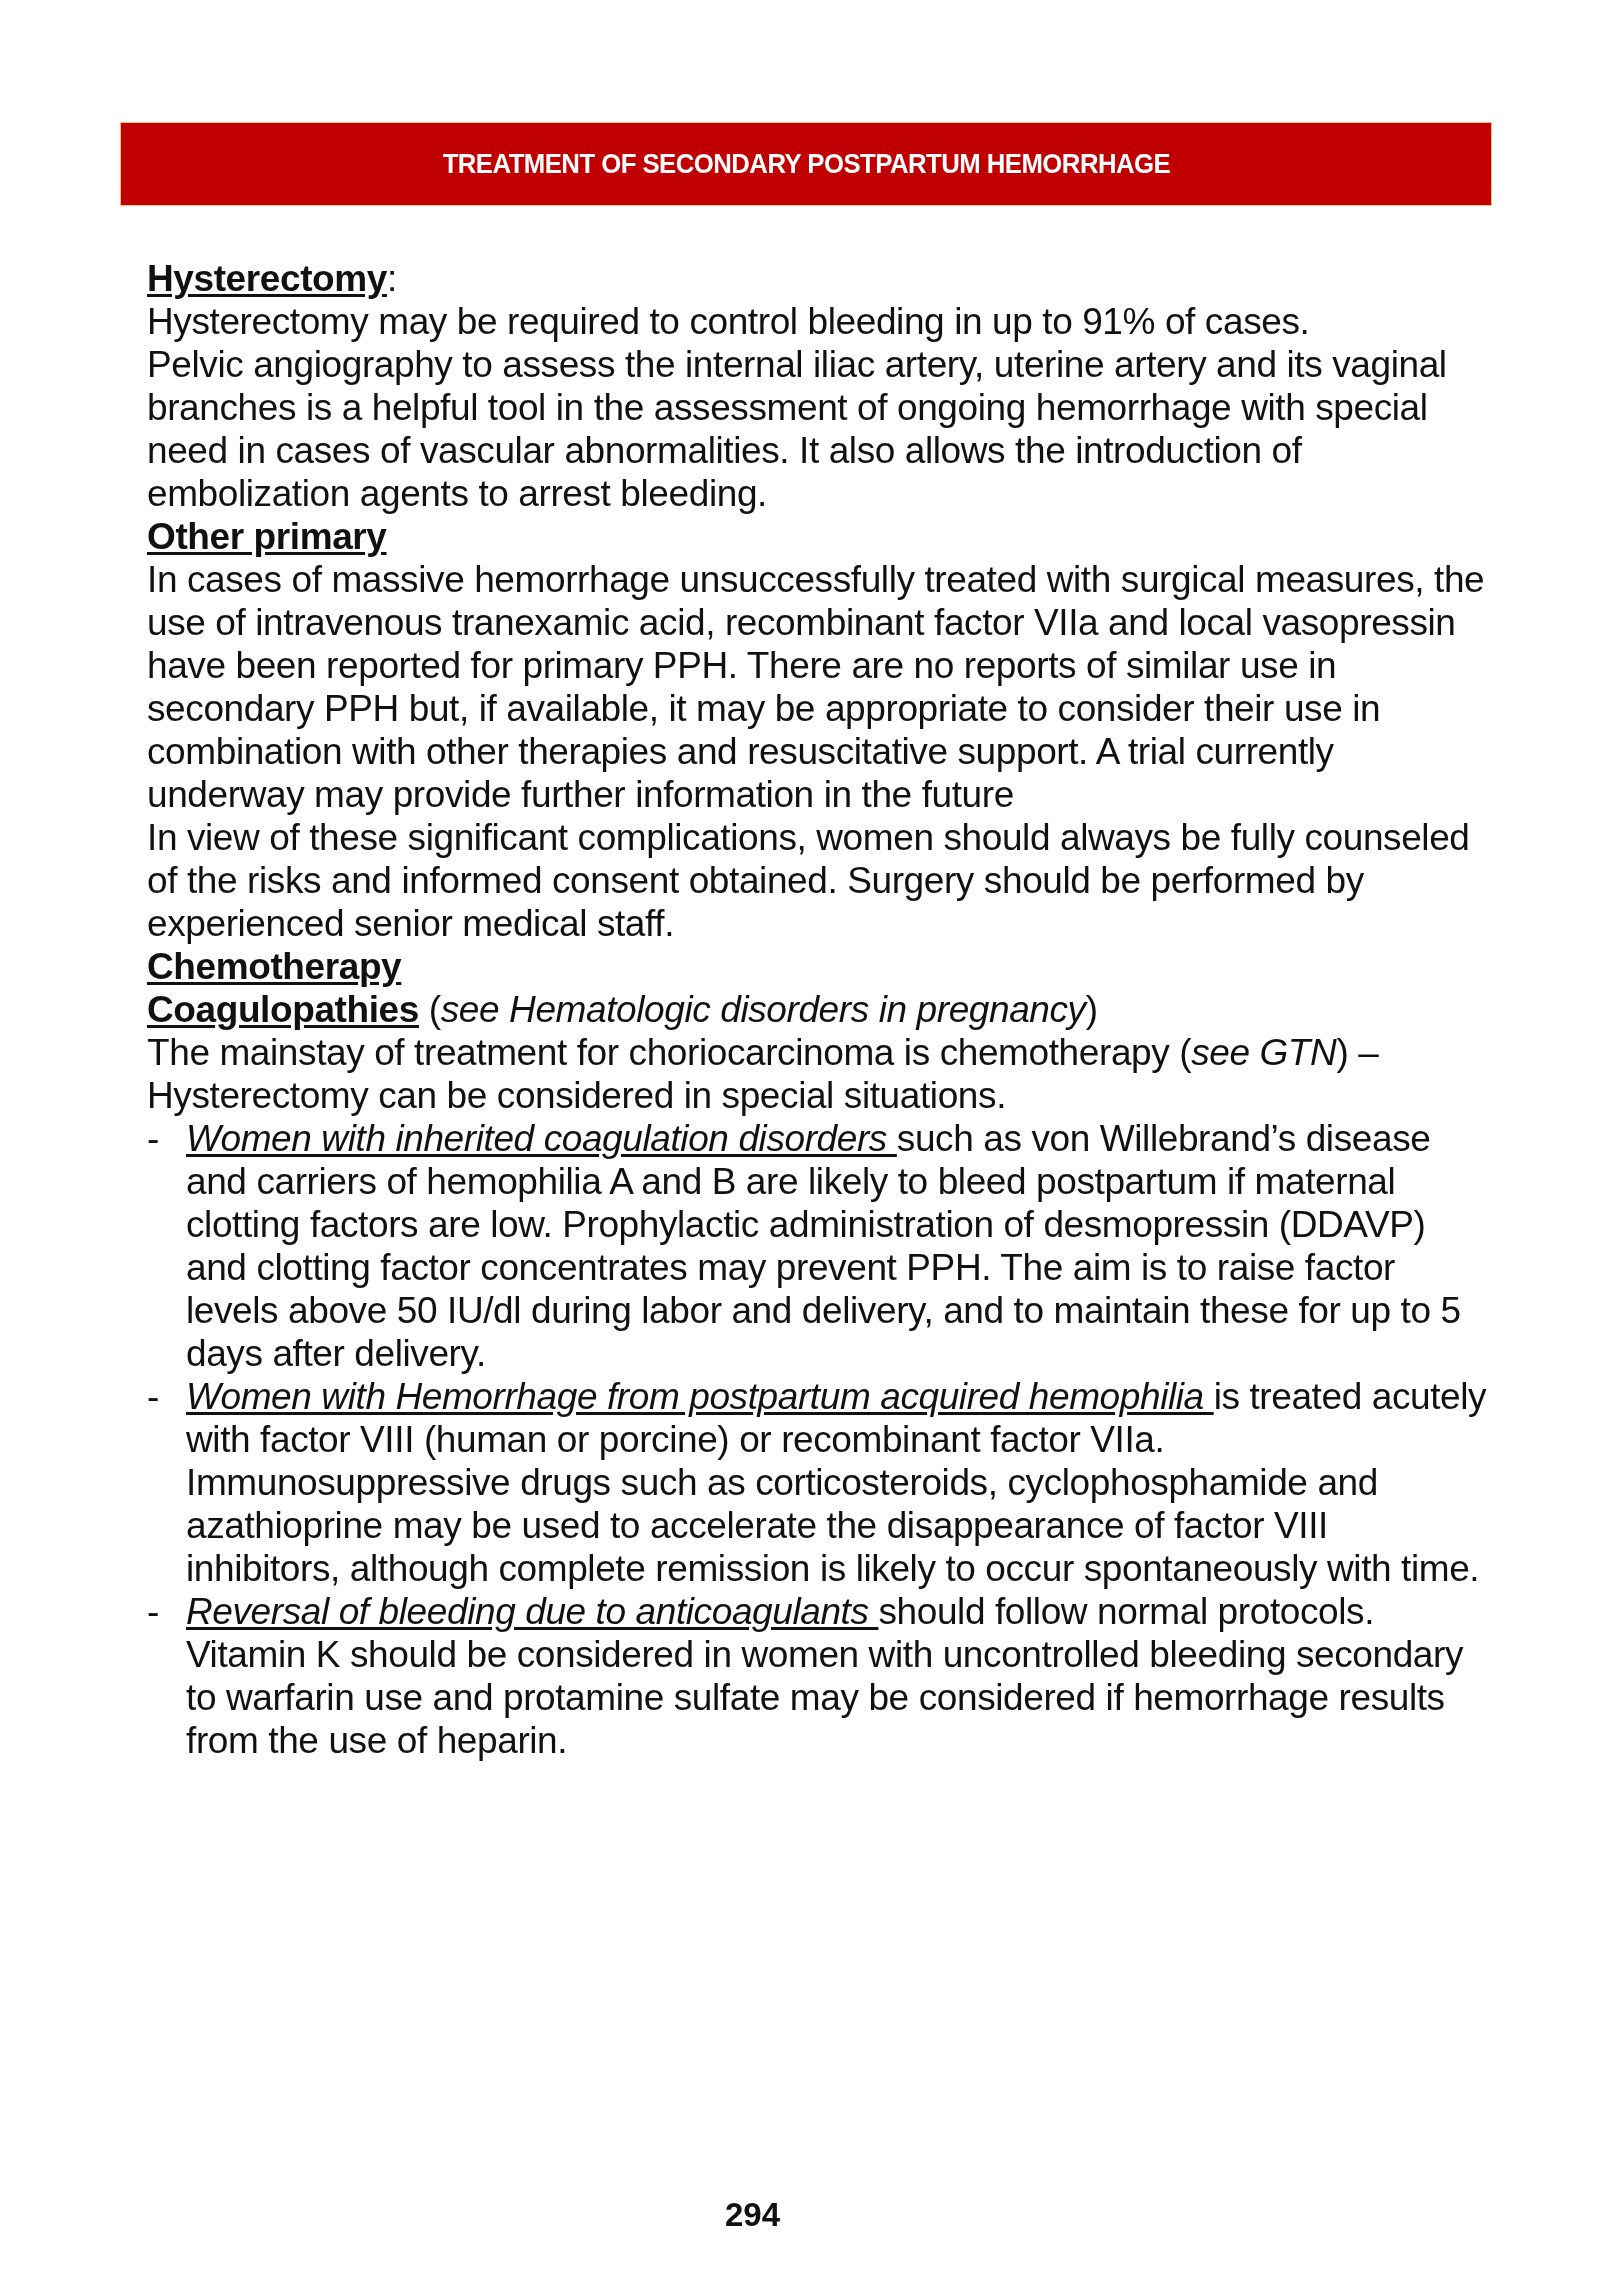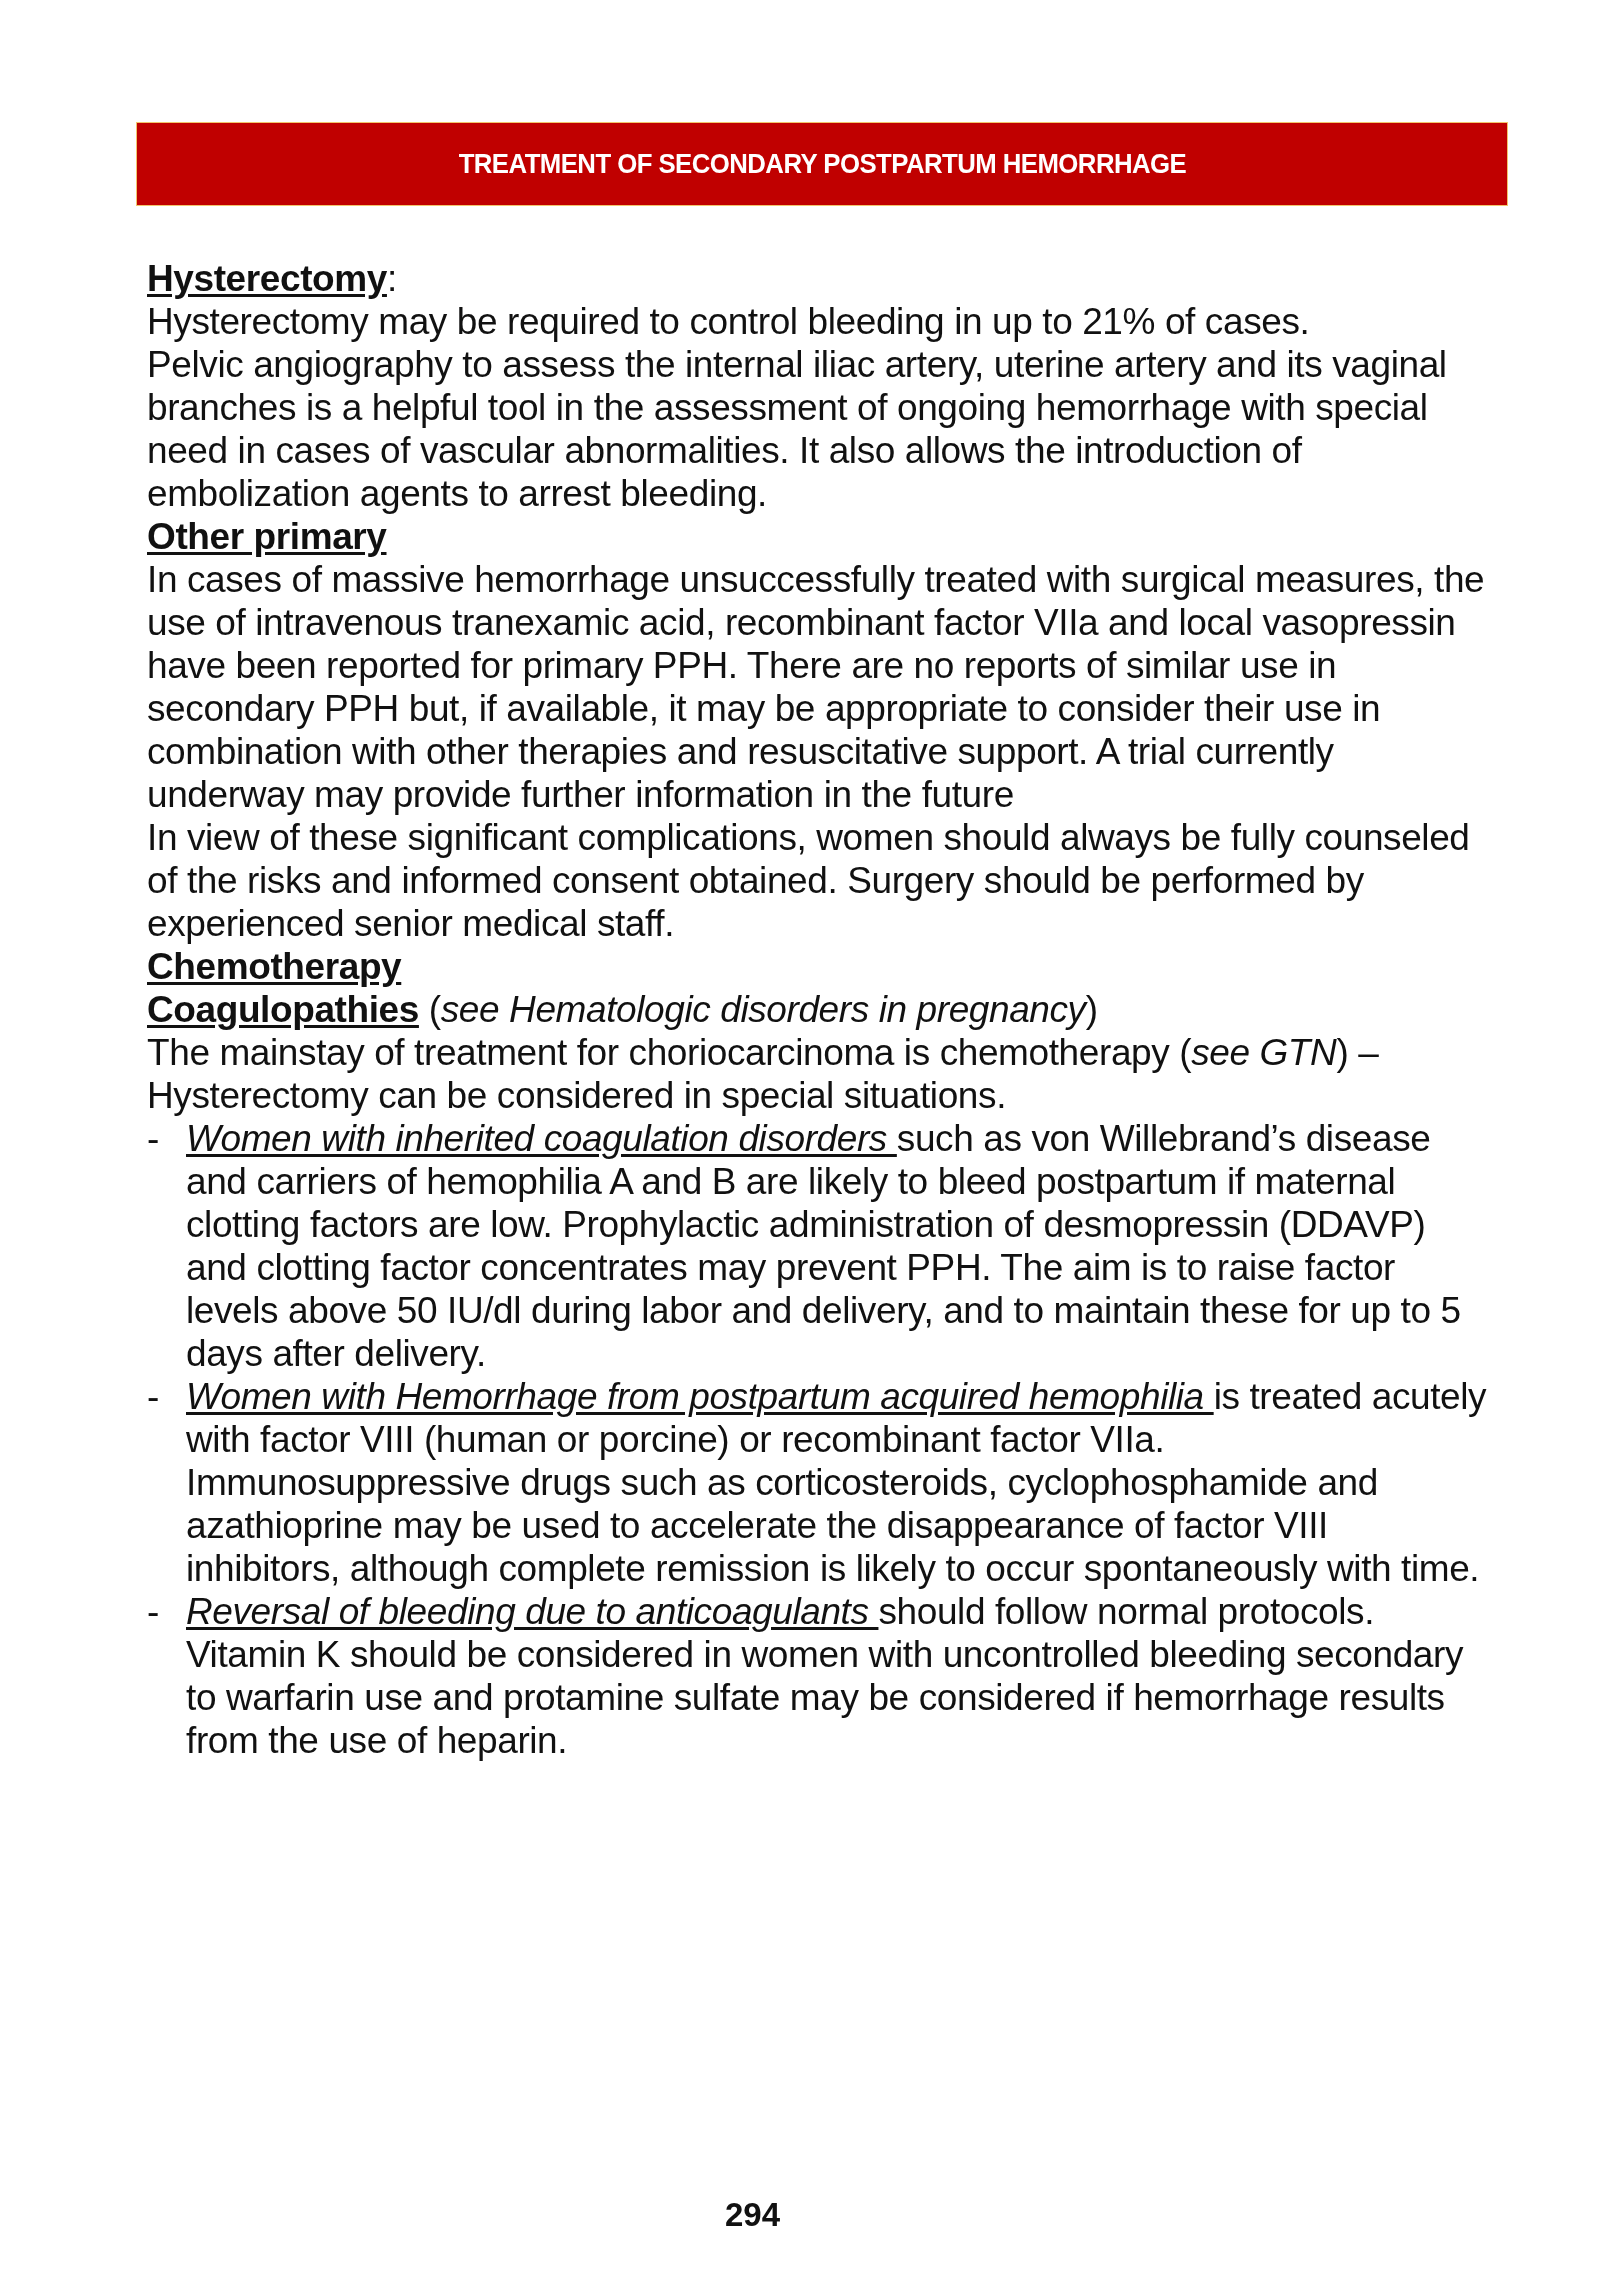--- a/index.html
+++ b/index.html
@@ -1,18 +1,18 @@
 <!DOCTYPE html>
 <html><head>
 <meta charset="utf-8">
 <style>
   html, body { margin: 0; padding: 0; background: #ffffff; }
   body { width: 1621px; height: 2293px; position: relative; overflow: hidden;
          font-family: "Liberation Sans", "DejaVu Sans", sans-serif; color: #111; }
-  .banner { position: absolute; left: 136px; top: 122px; width: 1372px; height: 84px;
+  .banner { position: absolute; left: 120px; top: 122px; width: 1372px; height: 84px;
             background: #C00000; border: 1px solid #f2c46b; box-sizing: border-box;
             display: flex; align-items: center; justify-content: center; }
   .banner-title { color: #ffffff; font-weight: bold; font-size: 28px; letter-spacing: -0.6px;
                   transform: scaleX(0.92); white-space: nowrap; }
   .content { position: absolute; left: 147px; top: 257px; width: 1343px;
              font-size: 37px; line-height: 43px; letter-spacing: -0.4px; }
   .content p { margin: 0; }
   .hd { font-weight: bold; text-decoration: underline; text-underline-offset: 2.9px; }
   .u { text-decoration: underline; text-underline-offset: 2.9px; font-style: italic; }
   .it { font-style: italic; }
@@ -25,21 +25,21 @@
 </head>
 <body>
 
 <div class="banner">
   <span class="banner-title">TREATMENT OF SECONDARY POSTPARTUM HEMORRHAGE</span>
 </div>
 
 <div class="content">
 
   <p><span class="hd">Hysterectomy</span><span>:</span></p>
-  <p>Hysterectomy may be required to control bleeding in up to 21% of cases.</p>
+  <p>Hysterectomy may be required to control bleeding in up to 91% of cases.</p>
 
   <p>Pelvic angiography to assess the internal iliac artery, uterine artery and its vaginal branches is a helpful tool in the assessment of ongoing hemorrhage with special need in cases of vascular abnormalities. It also allows the introduction of embolization agents to arrest bleeding.</p>
 
   <p class="hd">Other primary</p>
   <p>In cases of massive hemorrhage unsuccessfully treated with surgical measures, the use of intravenous tranexamic acid, recombinant factor VIIa and local vasopressin have been reported for primary PPH. There are no reports of similar use in secondary PPH but, if available, it may be appropriate to consider their use in combination with other therapies and resuscitative support. A trial currently underway may provide further information in the future</p>
   <p>In view of these significant complications, women should always be fully counseled of the risks and informed consent obtained. Surgery should be performed by experienced senior medical staff.</p>
 
   <p class="hd">Chemotherapy</p>
   <p><span class="hd">Coagulopathies</span><span> (</span><span class="it">see Hematologic disorders in pregnancy</span><span>)</span></p>
 

